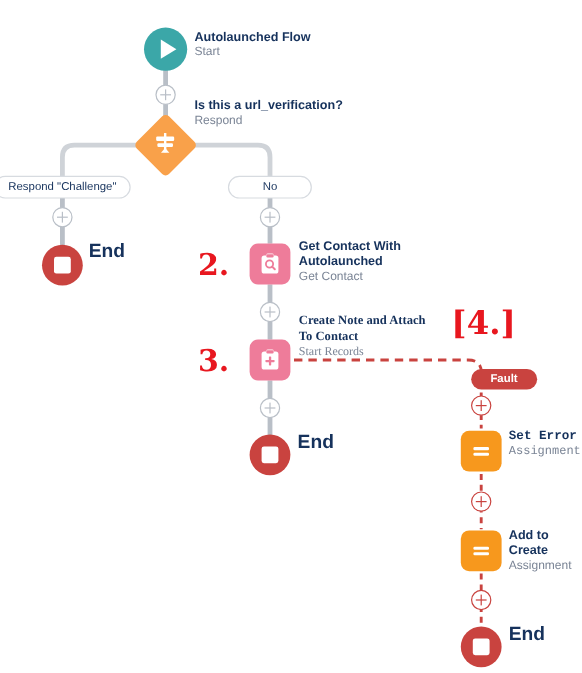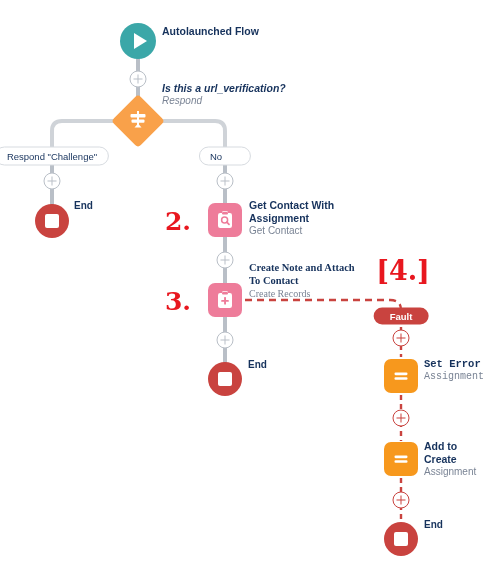--- a/index.html
+++ b/index.html
@@ -112,21 +112,21 @@
     font-weight: bold;
     color: #16325C;
     white-space: pre-line;
   }
   .lbl .sub {
     font-size: 10px;
     color: #7a8495;
   }
   .lbl.end-lbl .title {
     font-weight: bold;
-    font-size: 10px;
+    font-size: 16px;
   }
 
   
   .branch-pill {
     position: absolute;
     transform: translate(-50%, -50%);
     border: 1px solid #d7dbe0;
     border-radius: 11px;
     background: #ffffff;
     color: #16325C;
@@ -222,41 +222,42 @@
     <line x1="401" y1="478" x2="401" y2="522" stroke="#C9433F" stroke-width="2.4" stroke-dasharray="5 4"></line>
   </svg>
 
   <div class="node" style="left:138px; top:41px;">
     <div class="start-circle">
       <div class="play-tri"></div>
     </div>
   </div>
   <div class="lbl" style="left:162px; top:25px;">
     <div class="title">Autolaunched Flow</div>
+    <div class="sub">Start</div>
   </div>
 
   <div class="plus" style="left:138px; top:79px;"></div>
 
   <div class="diamond" style="position:absolute; left:138px; top:121px;">
     <span class="glyph">
       <svg width="22" height="22" viewBox="0 0 22 22">
         <rect x="10" y="3" width="2" height="16" fill="#ffffff"></rect>
         <rect x="3.5" y="6" width="15" height="3.6" rx="1" fill="#ffffff"></rect>
         <rect x="4.5" y="11.5" width="13" height="3.2" rx="1" fill="#ffffff"></rect>
         <polygon points="11,15.5 14.5,19.5 7.5,19.5" fill="#ffffff"></polygon>
       </svg>
     </span>
   </div>
-  <div class="lbl" style="left:162px; top:82px;font-style:italic;">
+  <div class="lbl" style="left:162px; top:82px;">
     <div class="title">Is this a url_verification?</div>
     <div class="sub">Respond</div>
   </div>
 
   <div class="branch-pill" style="left:52px; top:156px;">Respond "Challenge"</div>
-  <div class="branch-pill" style="left:225px; top:156px; padding-left:10px; padding-right:28px;">No</div>
+  <div class="branch-pill" style="left:225px; top:156px; padding-left:28px; padding-right:28px;">No</div>
 
   <div class="plus" style="left:52px; top:181px;"></div>
   <div class="plus" style="left:225px; top:181px;"></div>
 
   <div class="node" style="left:52px; top:221px;">
     <div class="end-circle">
       <div class="end-square"></div>
     </div>
   </div>
   <div class="lbl end-lbl" style="left:74px; top:200px;">
@@ -270,47 +271,47 @@
       <svg width="20" height="20" viewBox="0 0 20 20">
         <rect x="3" y="3" width="14" height="15" rx="2.2" fill="#ffffff"></rect>
         <rect x="7" y="1.2" width="6" height="3.4" rx="1.2" fill="#ffffff"></rect>
         <rect x="7" y="1.9" width="6" height="2.6" rx="1" fill="#EE7C9A"></rect>
         <circle cx="9.6" cy="10" r="3" fill="none" stroke="#EE7C9A" stroke-width="1.5"></circle>
         <line x1="11.8" y1="12.2" x2="14" y2="14.4" stroke="#EE7C9A" stroke-width="1.7" stroke-linecap="round"></line>
       </svg>
     </div>
   </div>
   <div class="lbl" style="left:249px; top:199px; width:95px;">
-    <div class="title">Get Contact With Assignment</div>
+    <div class="title">Get Contact With Autolaunched</div>
     <div class="sub">Get Contact</div>
   </div>
 
   <div class="plus" style="left:225px; top:260px;"></div>
 
   <div class="anno n3" style="left:178px; top:301px;">3.</div>
 
   <div class="node" style="left:225px; top:300px;">
     <div class="sq pink">
       <svg width="20" height="20" viewBox="0 0 20 20">
         <rect x="3" y="3" width="14" height="15" rx="2.2" fill="#ffffff"></rect>
         <rect x="7" y="1.2" width="6" height="3.4" rx="1.2" fill="#ffffff"></rect>
         <rect x="7" y="1.9" width="6" height="2.6" rx="1" fill="#EE7C9A"></rect>
         <rect x="9.1" y="7" width="1.9" height="7.6" rx="0.6" fill="#EE7C9A"></rect>
         <rect x="6.2" y="9.9" width="7.6" height="1.9" rx="0.6" fill="#EE7C9A"></rect>
       </svg>
     </div>
   </div>
   <div class="lbl" style="left:249px; top:262px; width:110px;font-family:Liberation Serif, serif;">
     <div class="title">Create Note and Attach To Contact</div>
-    <div class="sub">Create Records</div>
+    <div class="sub">Start Records</div>
   </div>
 
   <div class="anno n4" style="left:403px; top:270px;">[4.]</div>
 
-  <div class="fault-pill" style="left:401px; top:316px;">Fault</div>
+  <div class="fault-pill" style="left:420px; top:316px;">Fault</div>
 
   <div class="plus fault" style="left:401px; top:338px;"></div>
 
   <div class="plus" style="left:225px; top:340px;"></div>
   <div class="node" style="left:225px; top:379px;">
     <div class="end-circle">
       <div class="end-square"></div>
     </div>
   </div>
   <div class="lbl end-lbl" style="left:248px; top:359px;">

